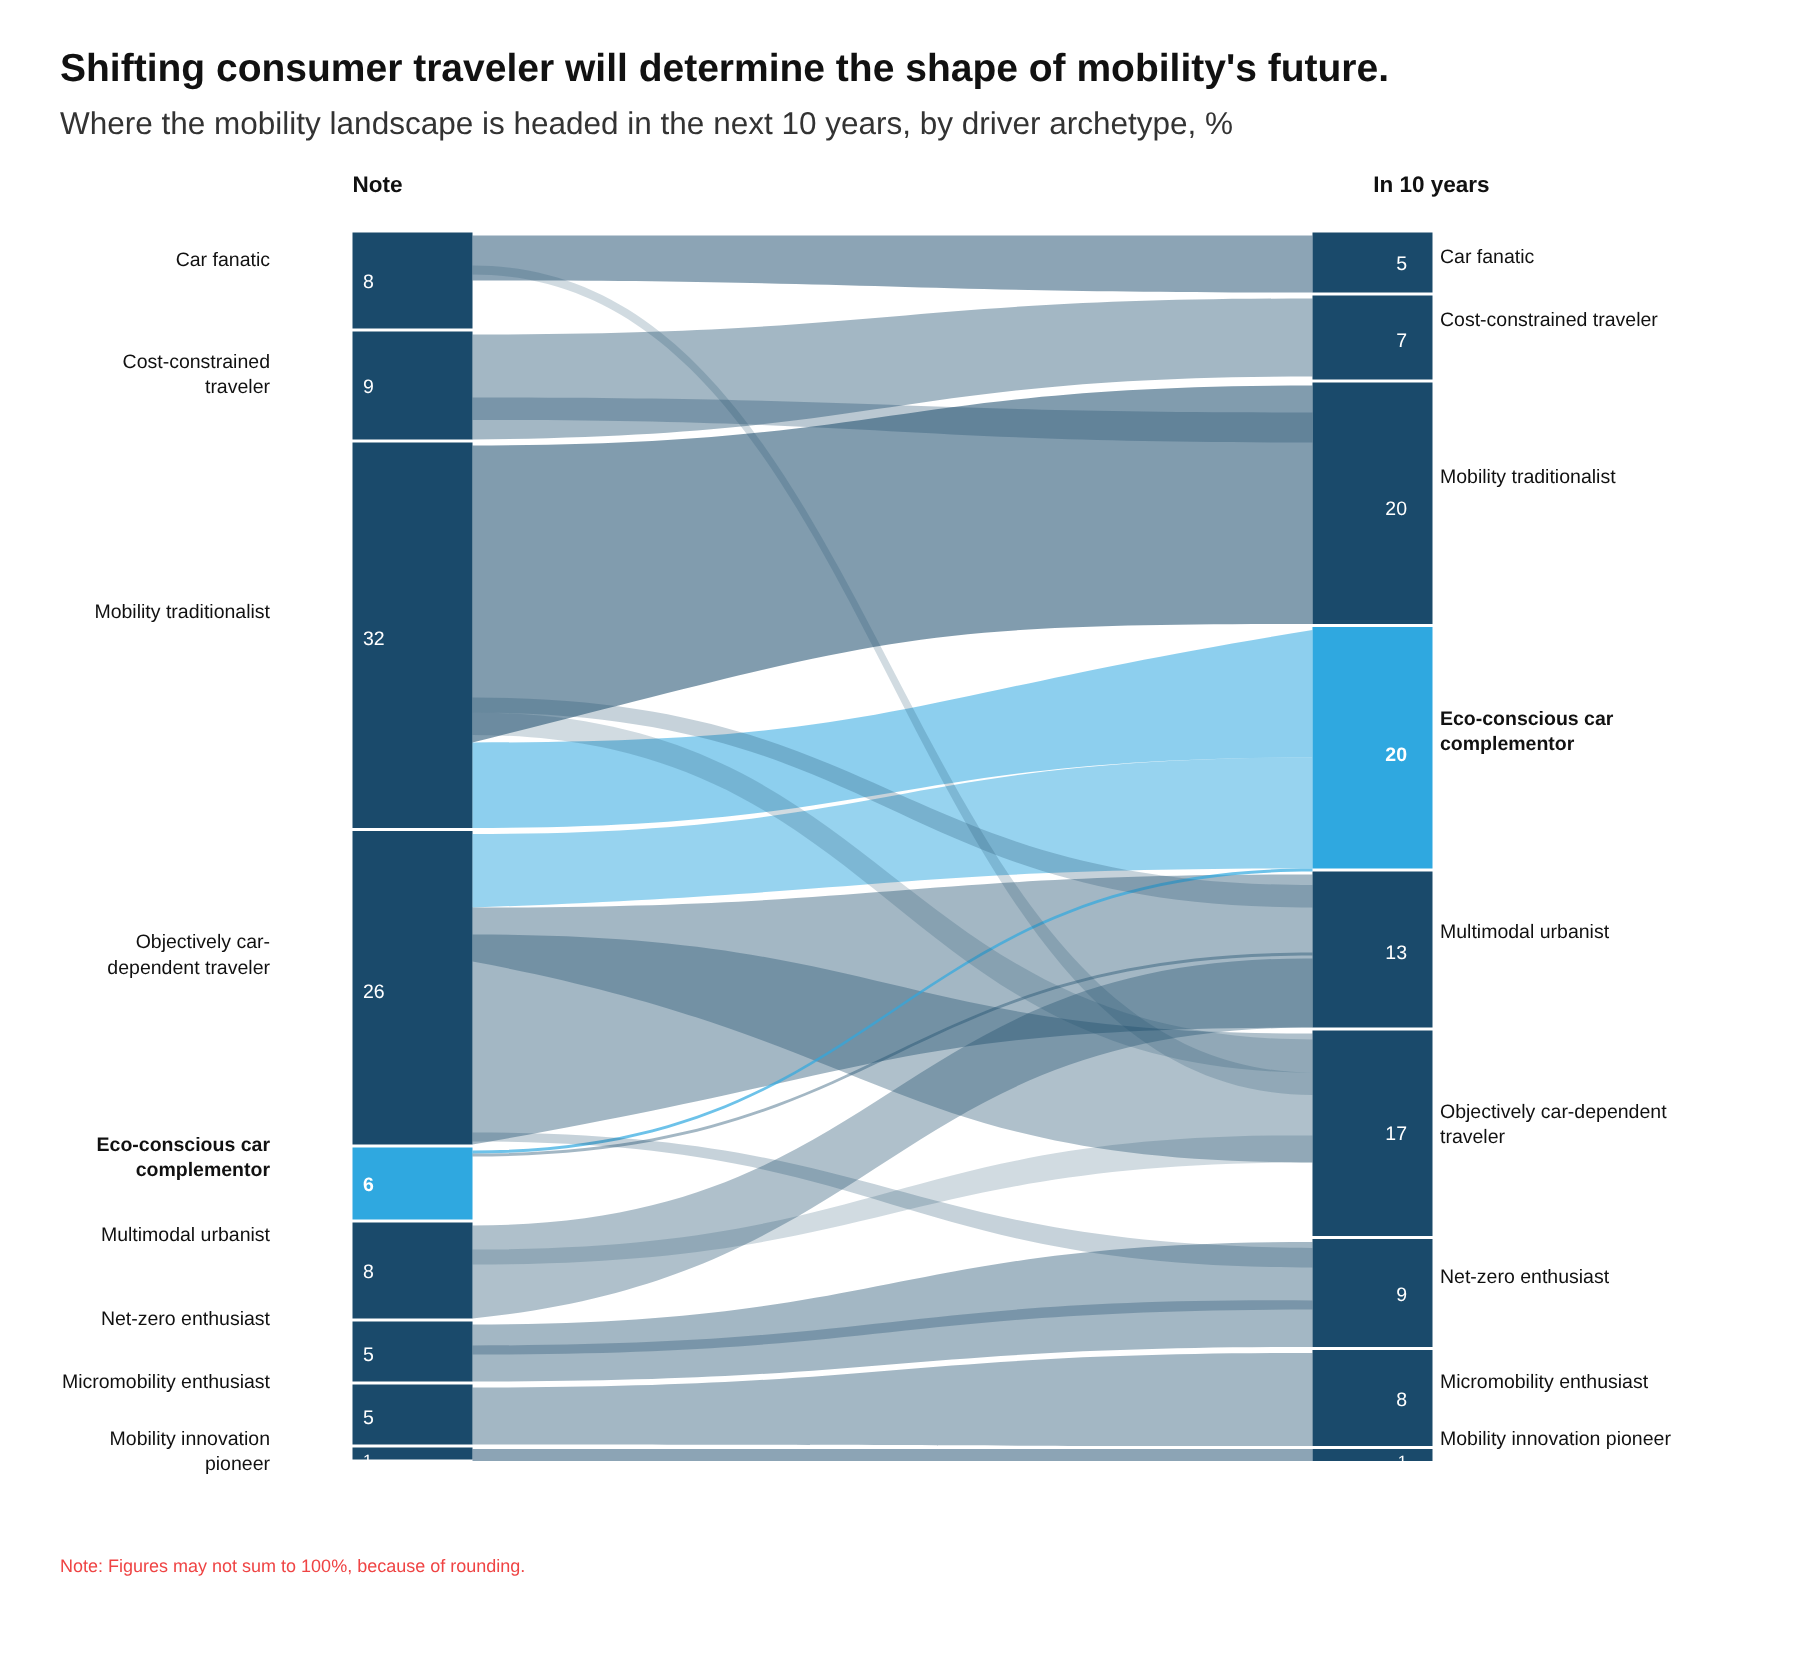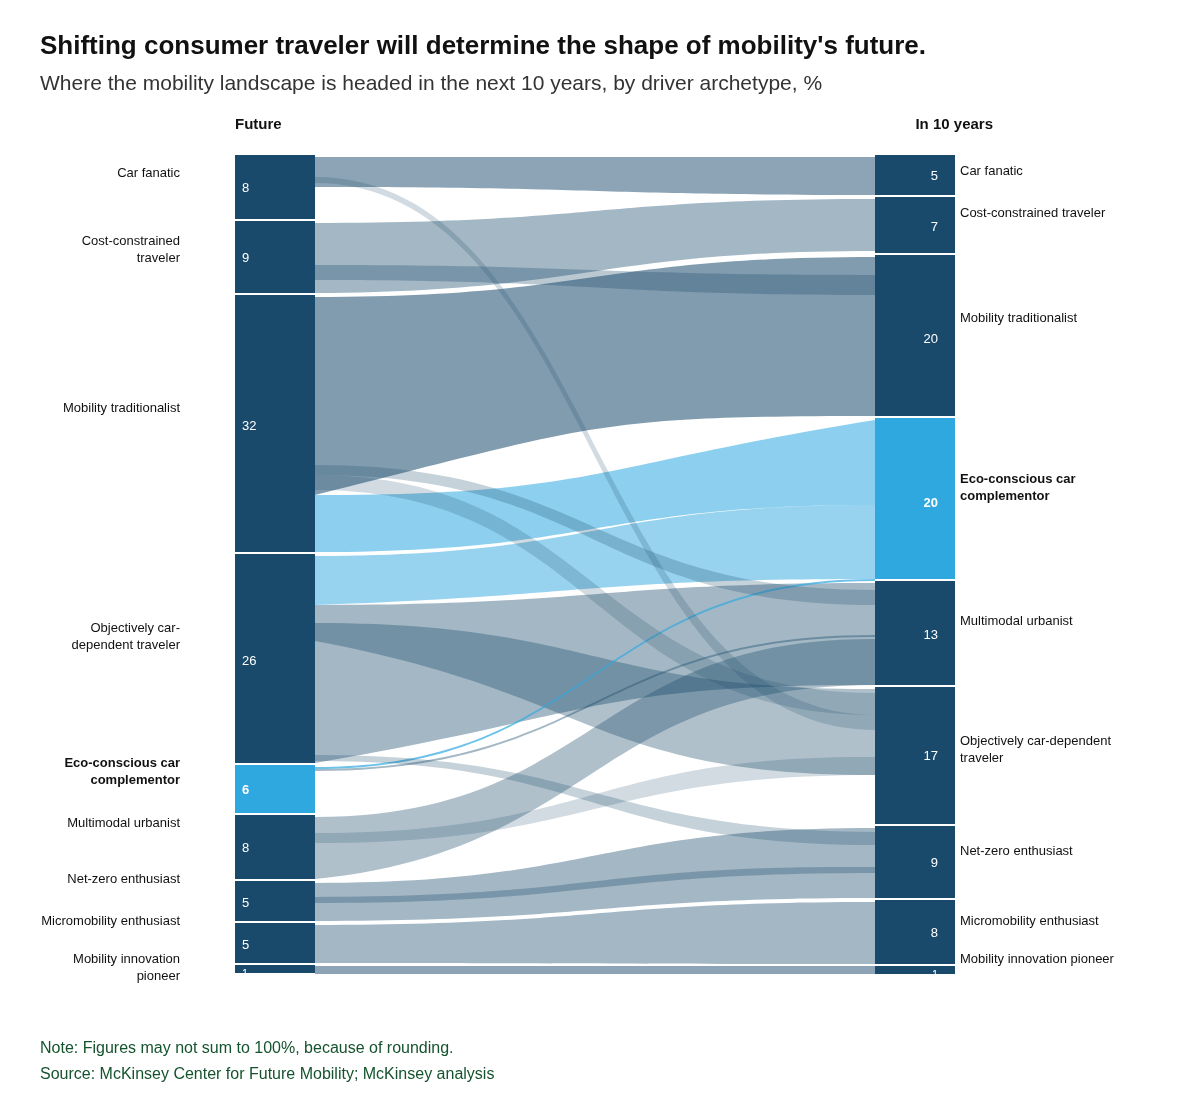--- a/index.html
+++ b/index.html
@@ -56,42 +56,42 @@
       color: #111;
       line-height: 1.3;
       width: 160px;
     }
     .label-right.bold {
       font-weight: 700;
     }
 
     .footnote {
       margin-top: 20px;
-      font-size: 16px;
-      color: #14532d;
+      font-size: 12px;
+      color: #ef4444;
       line-height: 1.6;
     }
 
     svg.flows {
       position: absolute;
       top: 0; left: 0;
       width: 100%;
       height: 100%;
       pointer-events: none;
     }
   </style>
 </head>
 <body>
 
 <div class="main-title">Shifting consumer traveler will determine the shape of mobility's future.</div>
 <div class="subtitle">Where the mobility landscape is headed in the next 10 years, by driver archetype, %</div>
 
 <div class="chart-area">
 
-  <div class="col-header col-header-today">Future</div>
+  <div class="col-header col-header-today">Note</div>
   <div class="col-header col-header-future">In 10 years</div>
 
   <svg class="flows" viewBox="0 0 1120 900" xmlns="http://www.w3.org/2000/svg">
 
     <rect x="195" y="40" width="80" height="64" fill="#1a4a6b"></rect>
     <text x="202" y="77" fill="white" font-size="13">8</text>
 
     <rect x="195" y="106" width="80" height="72" fill="#1a4a6b"></rect>
     <text x="202" y="147" fill="white" font-size="13">9</text>
 
@@ -218,14 +218,13 @@
   <div class="label-right" style="position: absolute; top: 728px; left: 920px;">Net-zero enthusiast</div>
 
   <div class="label-right" style="position: absolute; top: 798px; left: 920px;">Micromobility enthusiast</div>
 
   <div class="label-right" style="position: absolute; top: 836px; left: 920px;">Mobility innovation pioneer</div>
 
 </div>
 
 <div class="footnote">
   <div>Note: Figures may not sum to 100%, because of rounding.</div>
-  <div>Source: McKinsey Center for Future Mobility; McKinsey analysis</div>
 </div>
 
 </body></html>

